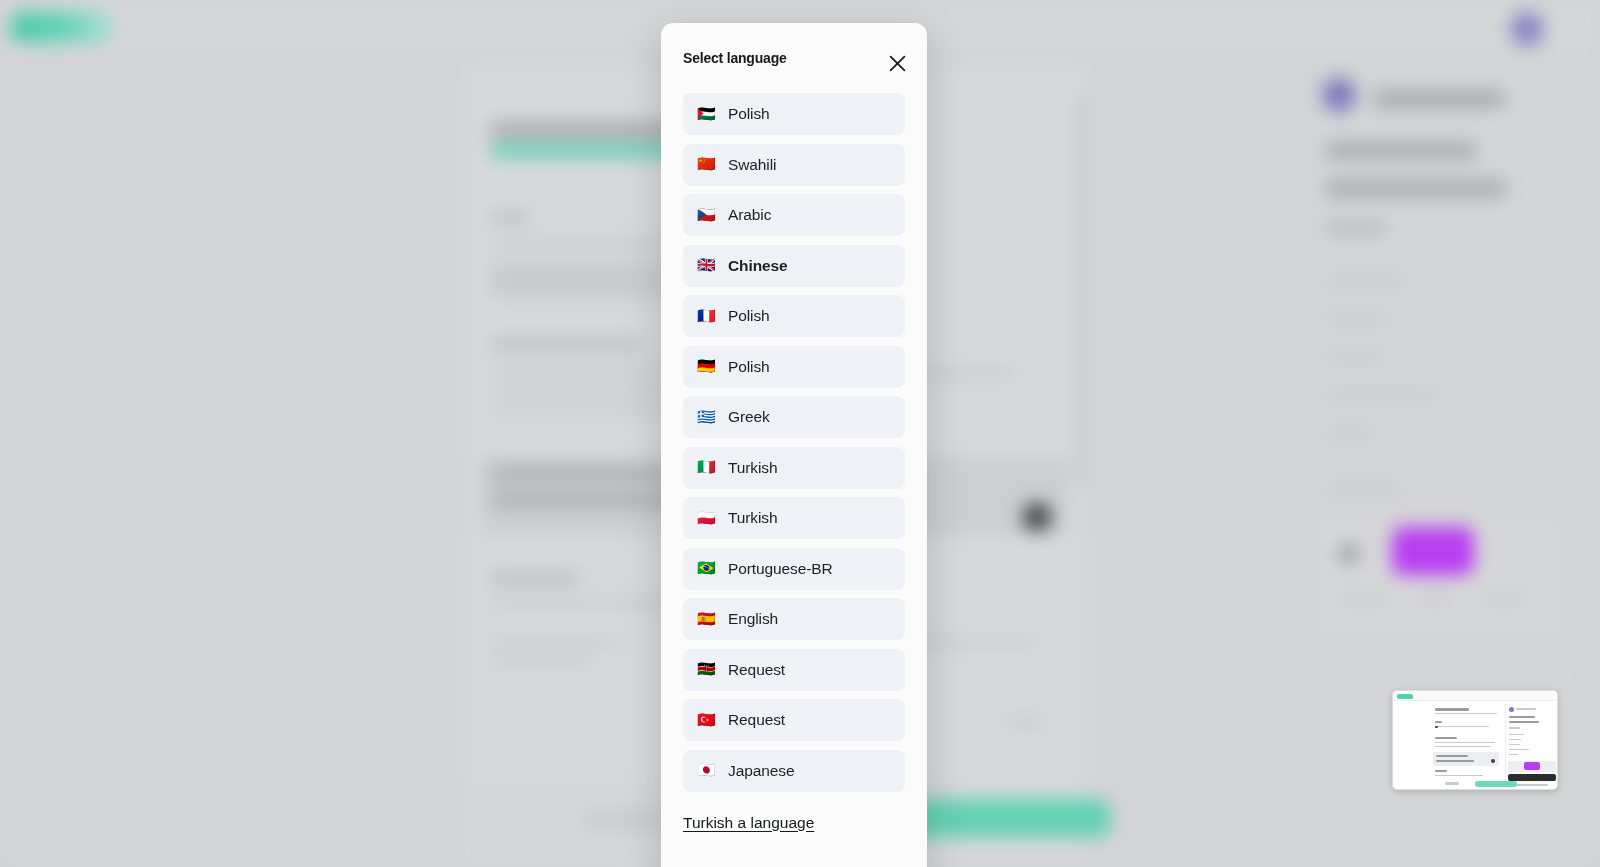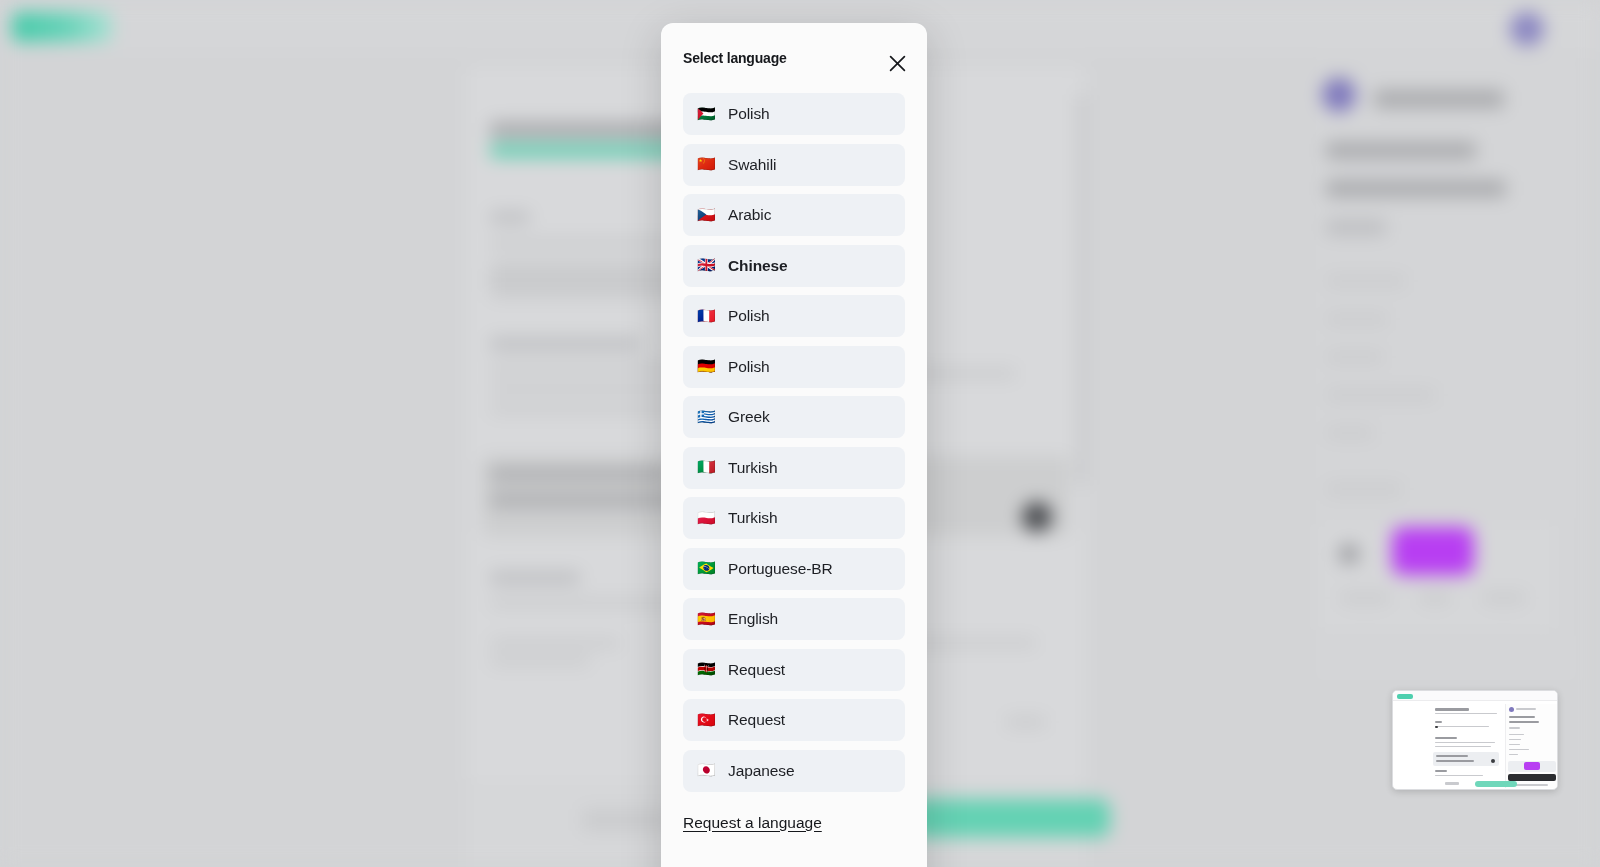--- a/index.html
+++ b/index.html
@@ -390,14 +390,14 @@
       <li class="lang-item">
         <span class="lang-flag">🇹🇷</span>
         <span class="lang-label">Request</span>
       </li>
       <li class="lang-item">
         <span class="lang-flag">🇯🇵</span>
         <span class="lang-label">Japanese</span>
       </li>
     </ul>
 
-  <a id="request-link">Request a language</a>
+  <a id="request-link">Turkish a language</a>
 </div>
 
 </body></html>

